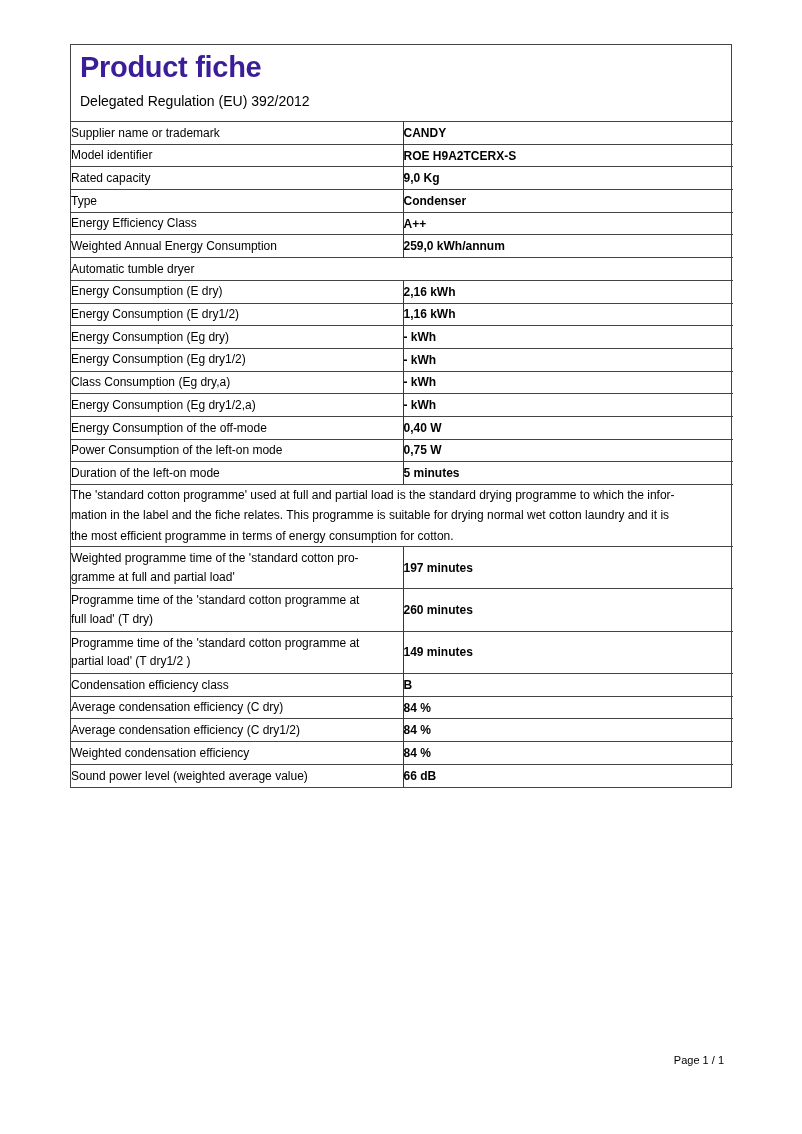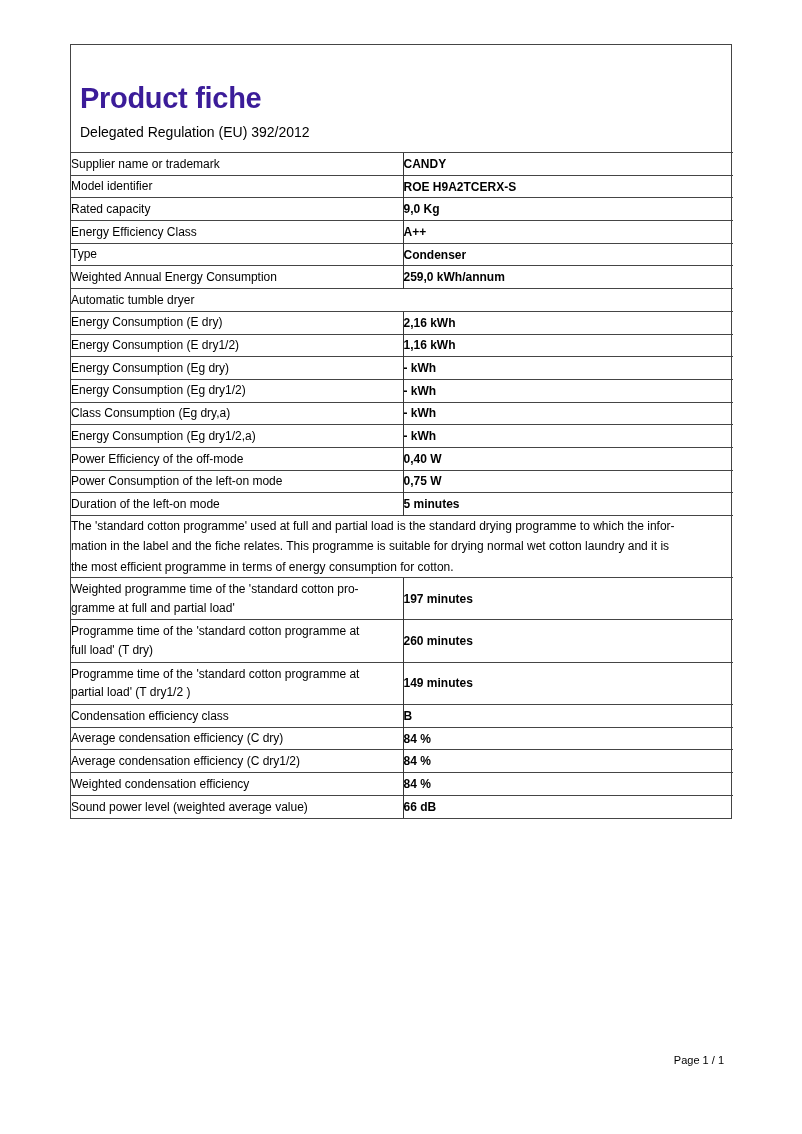--- a/index.html
+++ b/index.html
@@ -16,21 +16,20 @@
     position: absolute;
     left: 70px; top: 44px;
     width: 662px;
     border: 1px solid #454545;
     background: #fff;
   }
   .doc-header {
     height: 76px;
     padding-left: 9px;
     overflow: hidden;
-    margin-top: 31px;
   }
   .doc-title {
     margin: 7px 0 0 0;
     font-size: 29px;
     font-weight: 700;
     line-height: 1.05;
     letter-spacing: -0.3px;
   }
   .doc-subtitle {
     margin-top: 11px;
@@ -91,28 +90,28 @@
       </tr>
       <tr class="r1">
         <td class="lbl">Model identifier</td>
         <td class="val">ROE H9A2TCERX-S</td>
       </tr>
       <tr class="r1">
         <td class="lbl">Rated capacity</td>
         <td class="val">9,0 Kg</td>
       </tr>
       <tr class="r1">
+        <td class="lbl">Type</td>
+        <td class="val">Condenser</td>
+      </tr>
+      <tr class="r1">
         <td class="lbl">Energy Efficiency Class</td>
         <td class="val">A++</td>
       </tr>
       <tr class="r1">
-        <td class="lbl">Type</td>
-        <td class="val">Condenser</td>
-      </tr>
-      <tr class="r1">
         <td class="lbl">Weighted Annual Energy Consumption</td>
         <td class="val">259,0 kWh/annum</td>
       </tr>
       <tr class="r1">
         <td class="lbl" colspan="2">Automatic tumble dryer</td>
       </tr>
       <tr class="r1">
         <td class="lbl">Energy Consumption (E dry)</td>
         <td class="val">2,16 kWh</td>
       </tr>
@@ -130,21 +129,21 @@
       </tr>
       <tr class="r1">
         <td class="lbl">Class Consumption (Eg dry,a)</td>
         <td class="val">- kWh</td>
       </tr>
       <tr class="r1">
         <td class="lbl">Energy Consumption (Eg dry1/2,a)</td>
         <td class="val">- kWh</td>
       </tr>
       <tr class="r1">
-        <td class="lbl">Power Efficiency of the off-mode</td>
+        <td class="lbl">Energy Consumption of the off-mode</td>
         <td class="val">0,40 W</td>
       </tr>
       <tr class="r1">
         <td class="lbl">Power Consumption of the left-on mode</td>
         <td class="val">0,75 W</td>
       </tr>
       <tr class="r1">
         <td class="lbl">Duration of the left-on mode</td>
         <td class="val">5 minutes</td>
       </tr>

